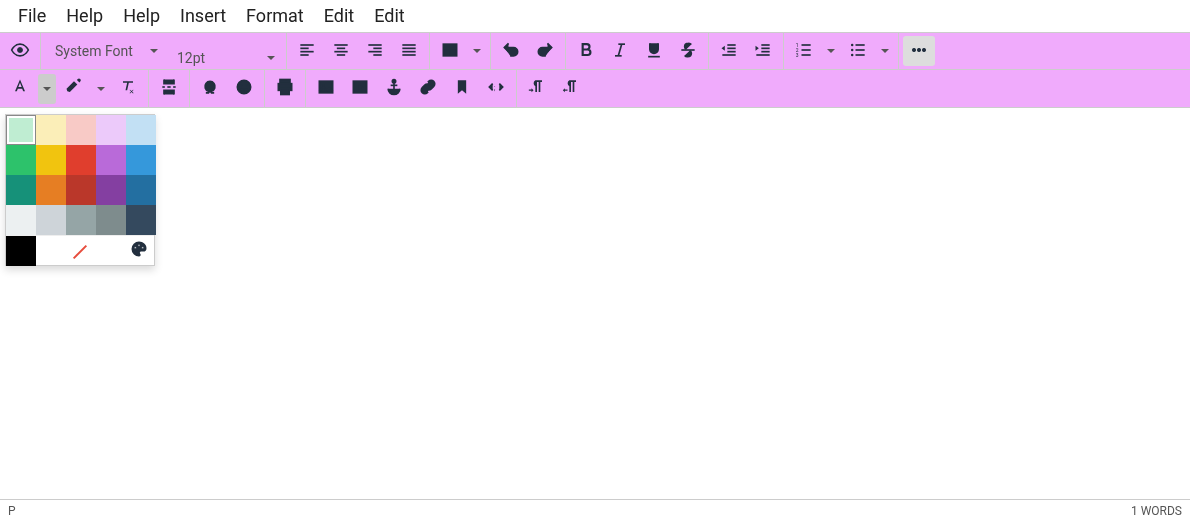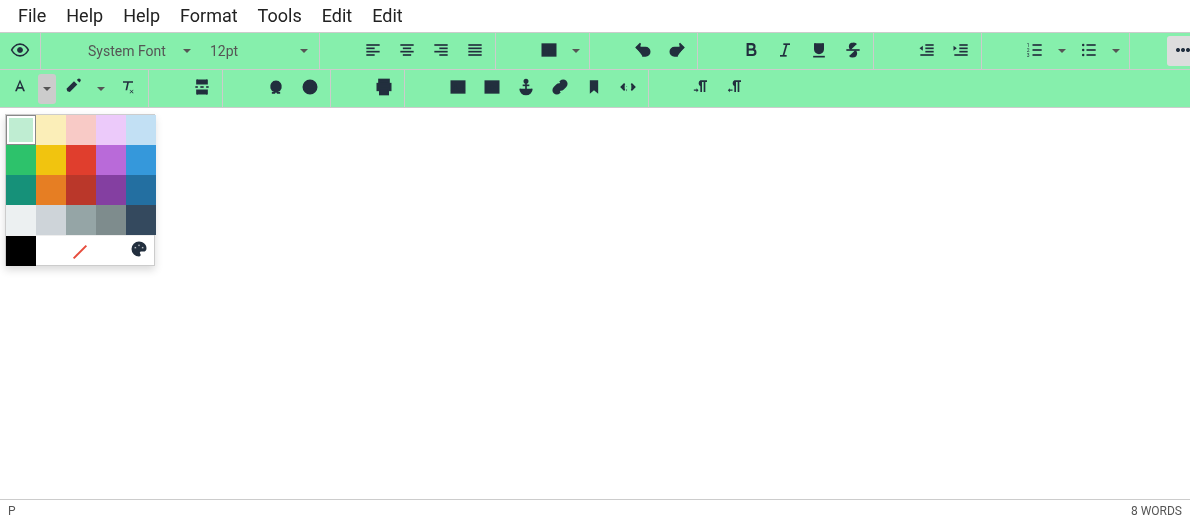--- a/index.html
+++ b/index.html
@@ -26,22 +26,21 @@
     cursor: pointer;
     font-size: 18px;
   }
 
   .toolbar {
     display: flex;
     align-items: stretch;
     height: 38px;
     border-top: 1px solid #ccc;
     border-bottom: 1px solid #ccc;
-    background: #86efac;
-    gap: 33px;
+    background: #f0abfc;
   }
   .toolbar + .toolbar { border-top: none; }
   .tool-group {
     display: flex;
     align-items: center;
     border-right: 1px solid #ccc;
     padding: 0 4px;
     gap: 2px;
   }
   .tool-group.nobr { border-right: none; }
@@ -64,21 +63,21 @@
     height: 30px;
     display: inline-flex;
     align-items: center;
     justify-content: space-between;
     padding: 0 6px 0 10px;
     border-radius: 3px;
     cursor: pointer;
     color: #555;
   }
   .sel-font { width: 120px; }
-  .sel-size { width: 115px; }
+  .sel-size { width: 115px; align-items: flex-end; }
   .sel-block { width: 120px; }
 
   svg { width: 20px; height: 20px; fill: #222f3e; stroke: #222f3e; }
   .chev { width: 10px; height: 10px; fill: #555; stroke: none; }
 
   
   .color-picker {
     position: absolute;
     top: 114px;
     left: 5px;
@@ -148,22 +147,22 @@
     padding: 0 8px;
   }
 </style>
 </head>
 <body>
 
 <div class="menubar">
   <div class="menubar-item">File</div>
   <div class="menubar-item">Help</div>
   <div class="menubar-item">Help</div>
+  <div class="menubar-item">Insert</div>
   <div class="menubar-item">Format</div>
-  <div class="menubar-item">Tools</div>
   <div class="menubar-item">Edit</div>
   <div class="menubar-item">Edit</div>
 </div>
 
 <div class="toolbar">
 
   <div class="tool-group">
     <div class="tool-btn">
       <span>
         <svg viewBox="0 0 24 24">
@@ -523,14 +522,14 @@
             <circle cx="12" cy="7.5" r="1.3" fill="#fff"></circle>
             <circle cx="16.5" cy="10.5" r="1.3" fill="#fff"></circle>
           </svg>
       </span>
     </div>
   </div>
 </div>
 
 <div class="statusbar">
   <span>P</span>
-  <span>8 WORDS</span>
+  <span>1 WORDS</span>
 </div>
 
 </body></html>

